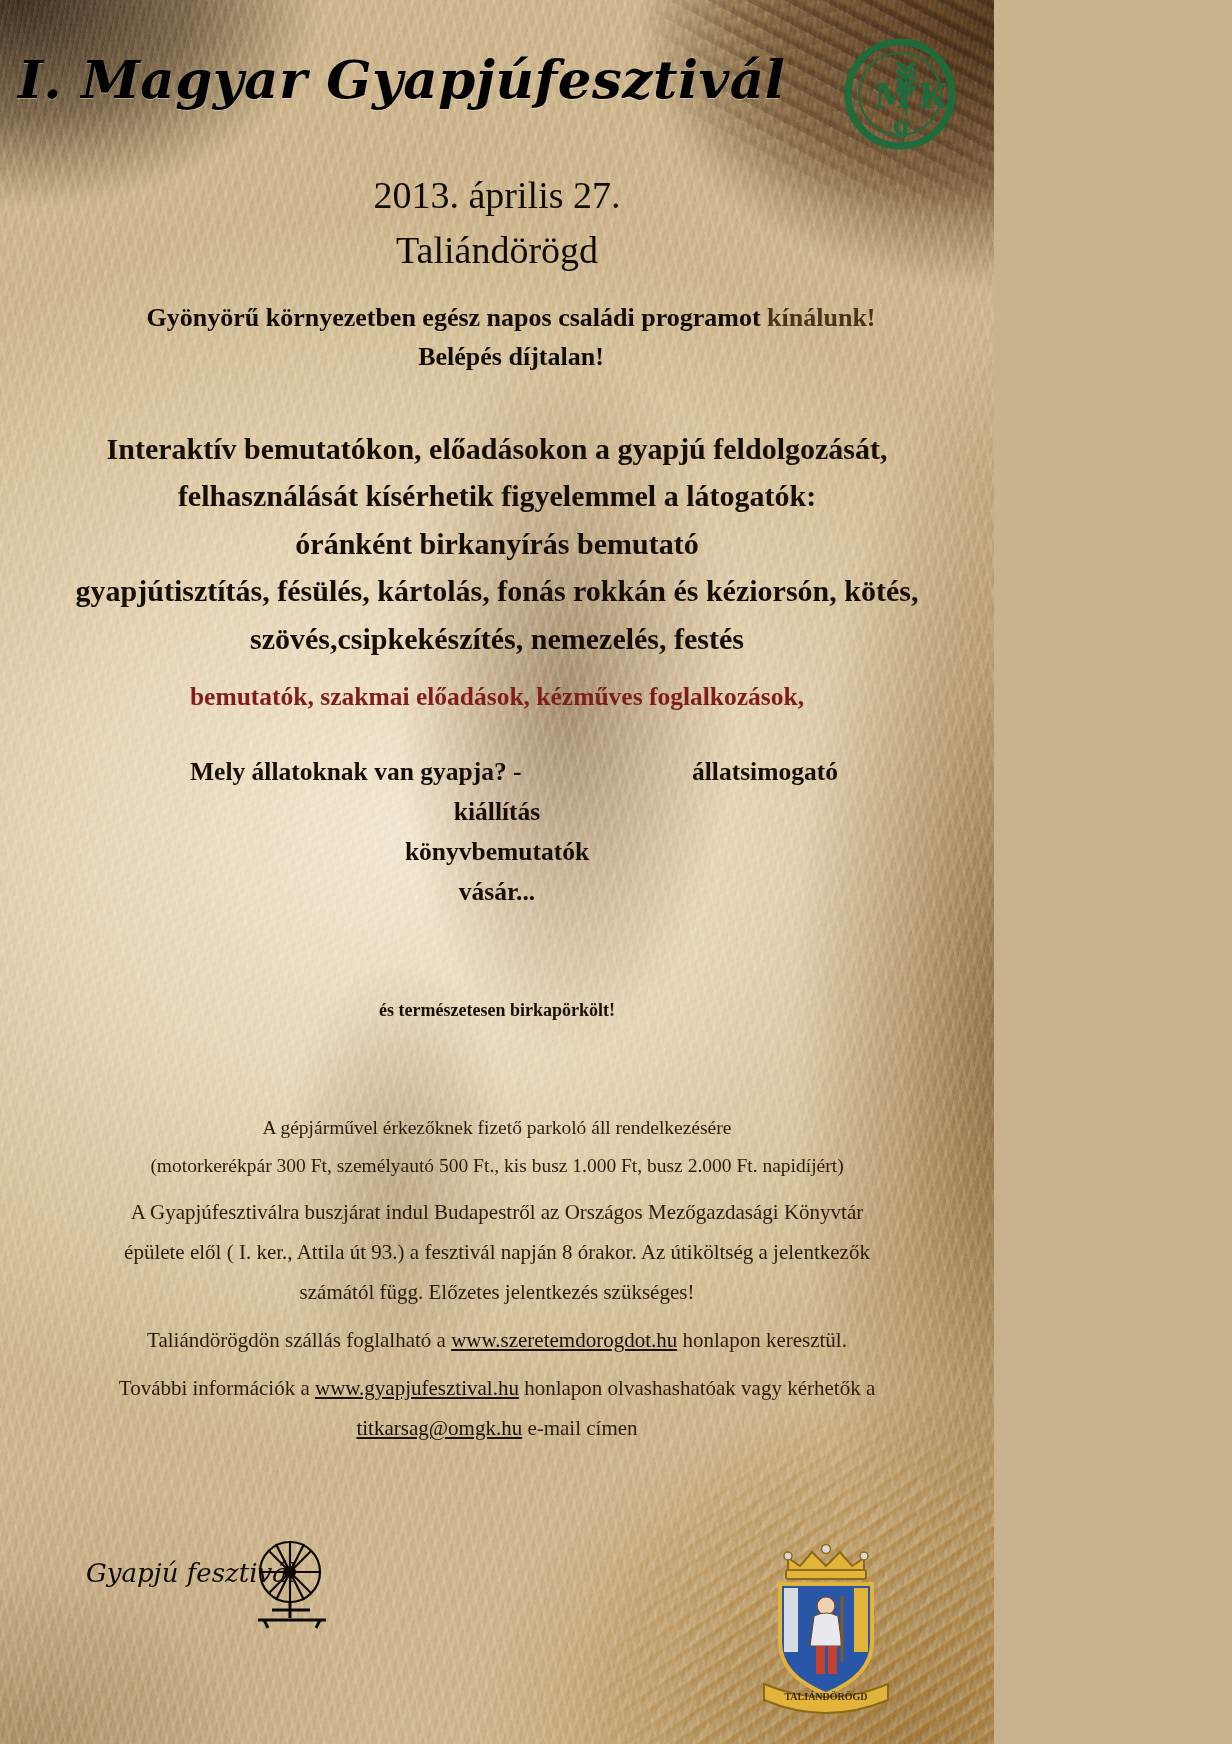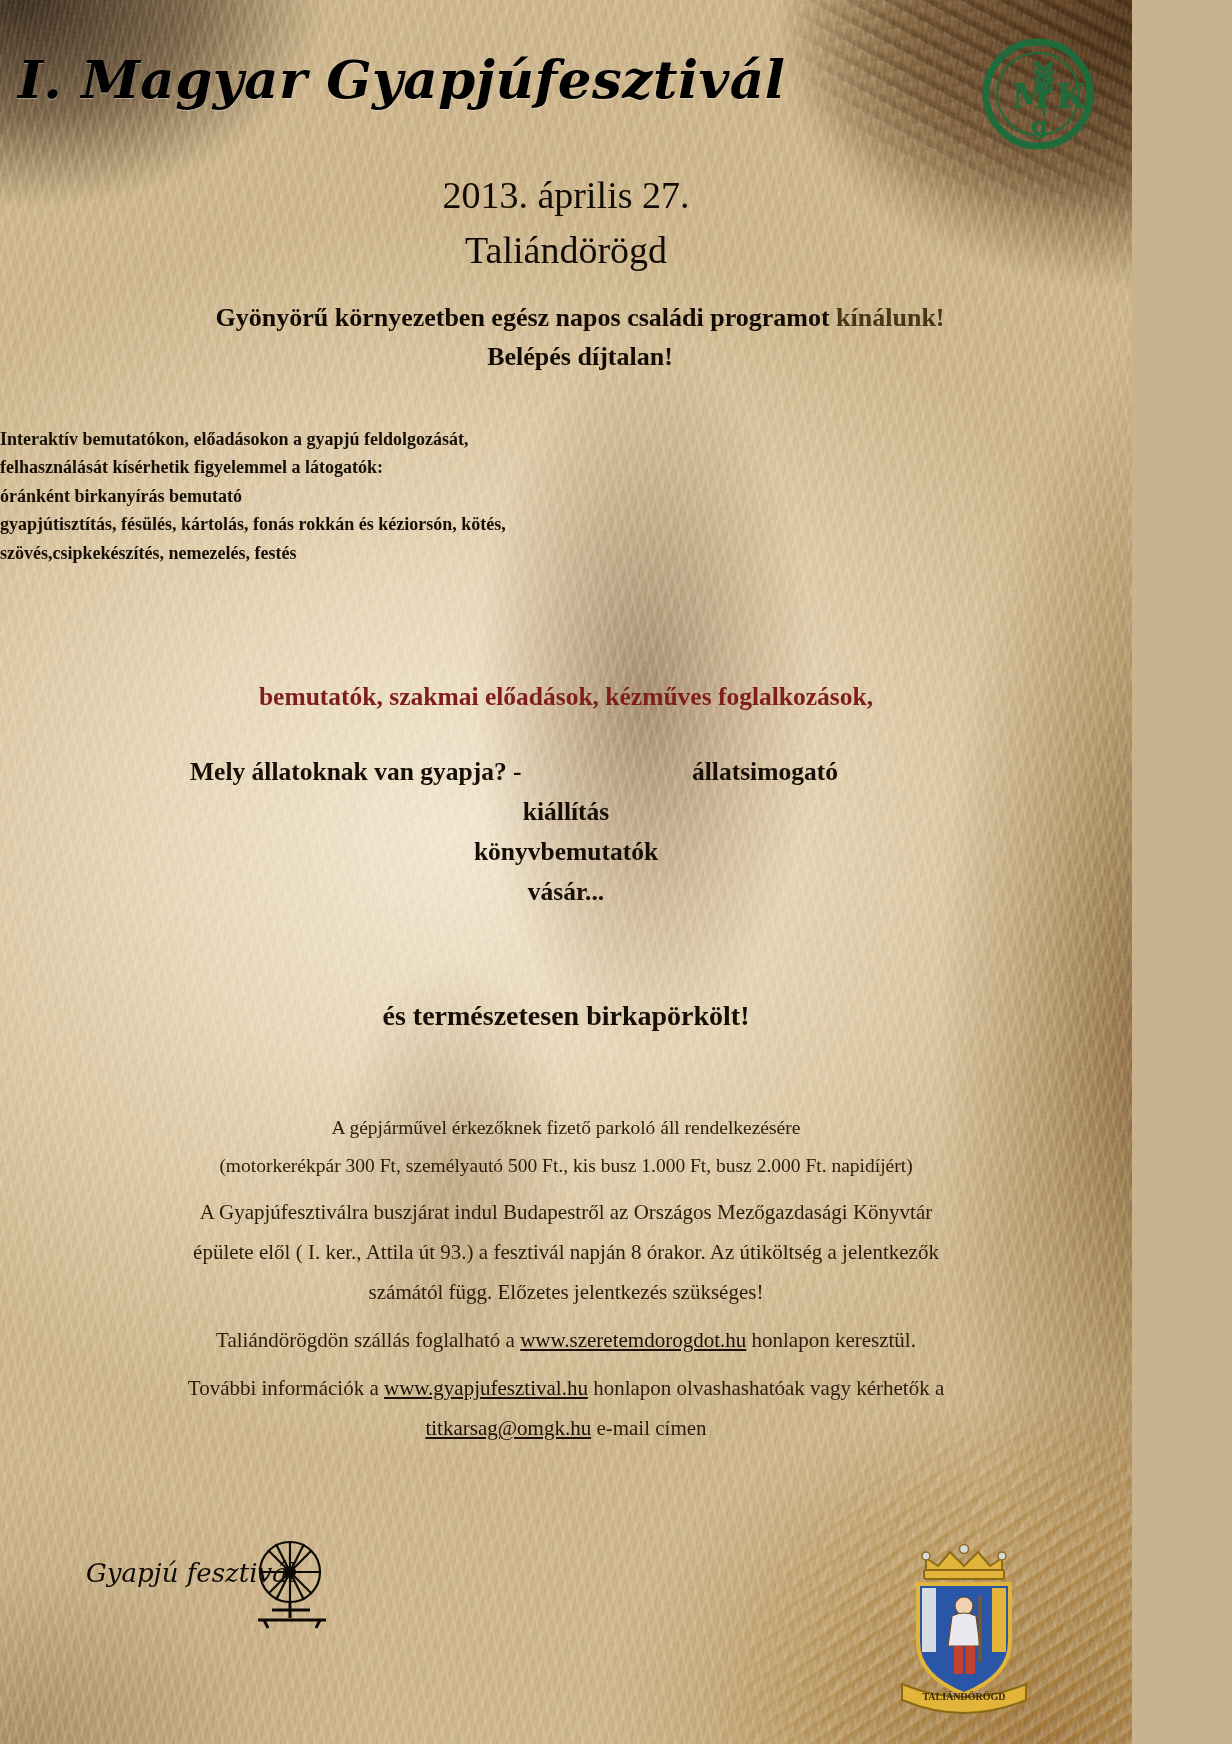--- a/index.html
+++ b/index.html
@@ -9,21 +9,21 @@
   body {
     width: 1232px;
     height: 1744px;
     font-family: "Liberation Serif", serif;
     background: #c9b38e;
     overflow: hidden;
   }
 
   .poster {
     position: relative;
-    width: 1132px;
+    width: 994px;
     height: 1744px;
     overflow: hidden;
     background-color: #cdb894;
   }
 
   
   .bg {
     position: absolute;
     inset: 0;
     background:
@@ -141,23 +141,23 @@
     line-height: 1.5;
     color: #120b04;
     padding-left: 28px;
   }
   .lead .kinal { color: #4a3418; }
 
   .programs {
     position: absolute;
     left: 0; right: 0;
     top: 425px;
-    text-align: left;
-    font-weight: bold;
-    font-size: 18px;
+    text-align: center;
+    font-weight: bold;
+    font-size: 30px;
     line-height: 1.58;
     color: #160e05;
   }
 
   .section-bemutatok {
     position: absolute;
     left: 0; right: 0;
     top: 682px;
     text-align: center;
     font-weight: bold;
@@ -192,21 +192,21 @@
     white-space: nowrap;
   }
   .act-center { display: block; }
 
   .birka {
     position: absolute;
     left: 0; right: 0;
     top: 1000px;
     text-align: center;
     font-weight: bold;
-    font-size: 28px;
+    font-size: 18px;
     color: #160e05;
   }
 
   .fineprint {
     position: absolute;
     left: 60px;
     right: 60px;
     top: 1112px;
     text-align: center;
     font-size: 19.5px;

